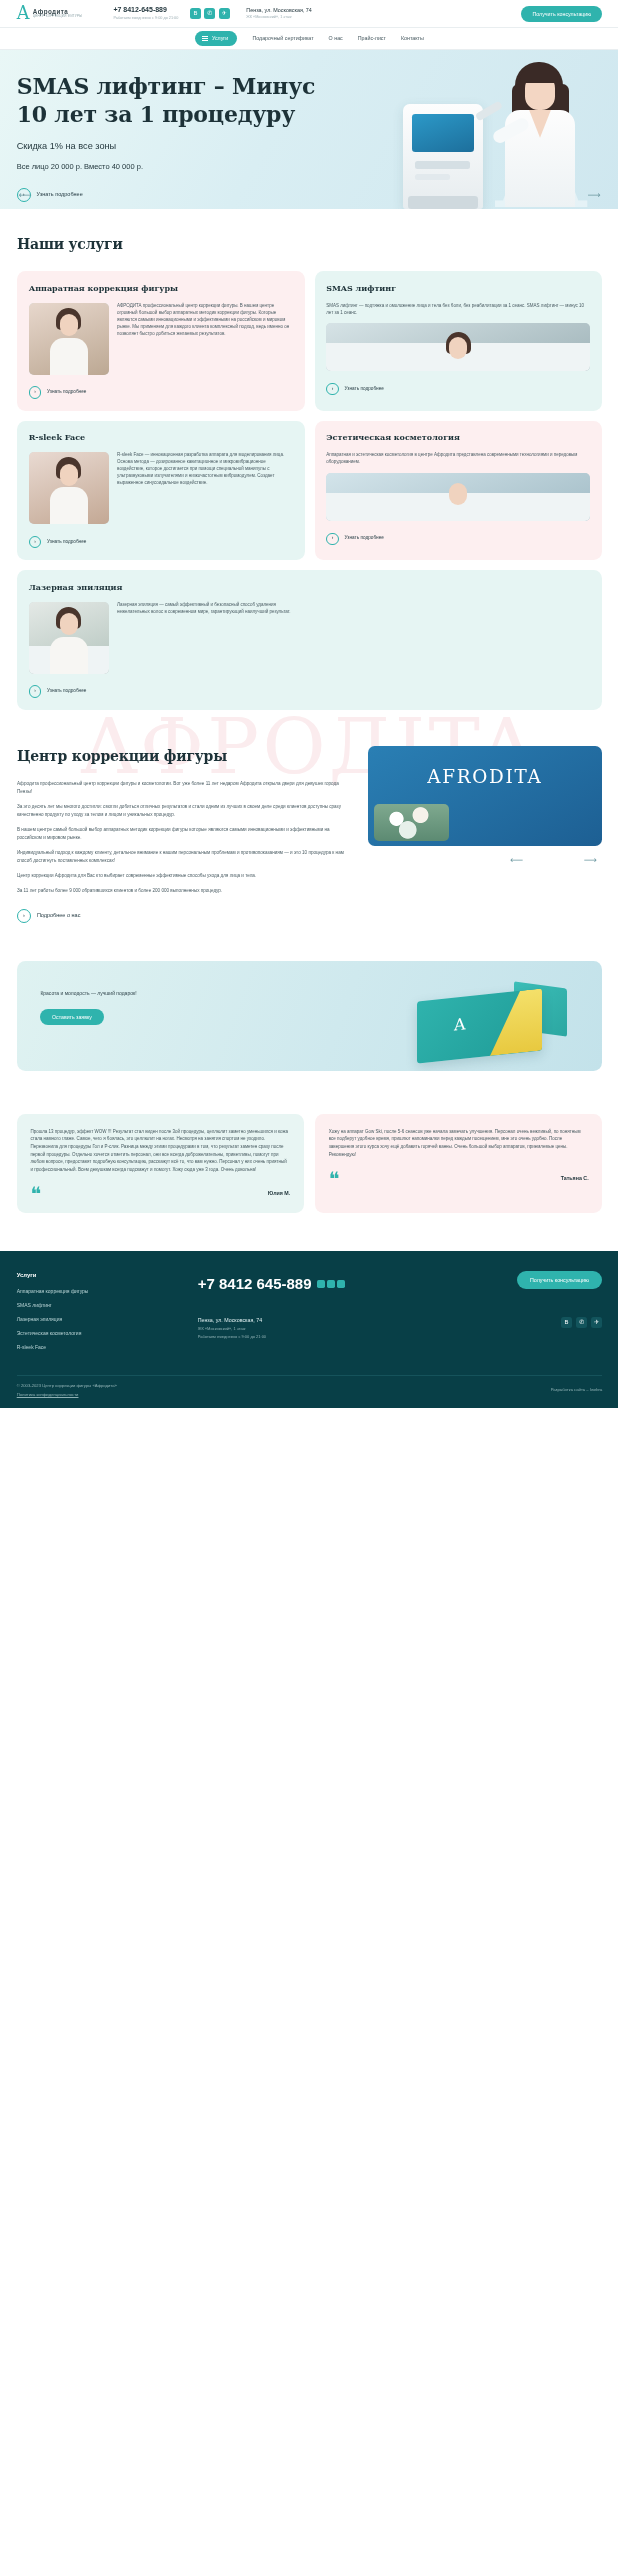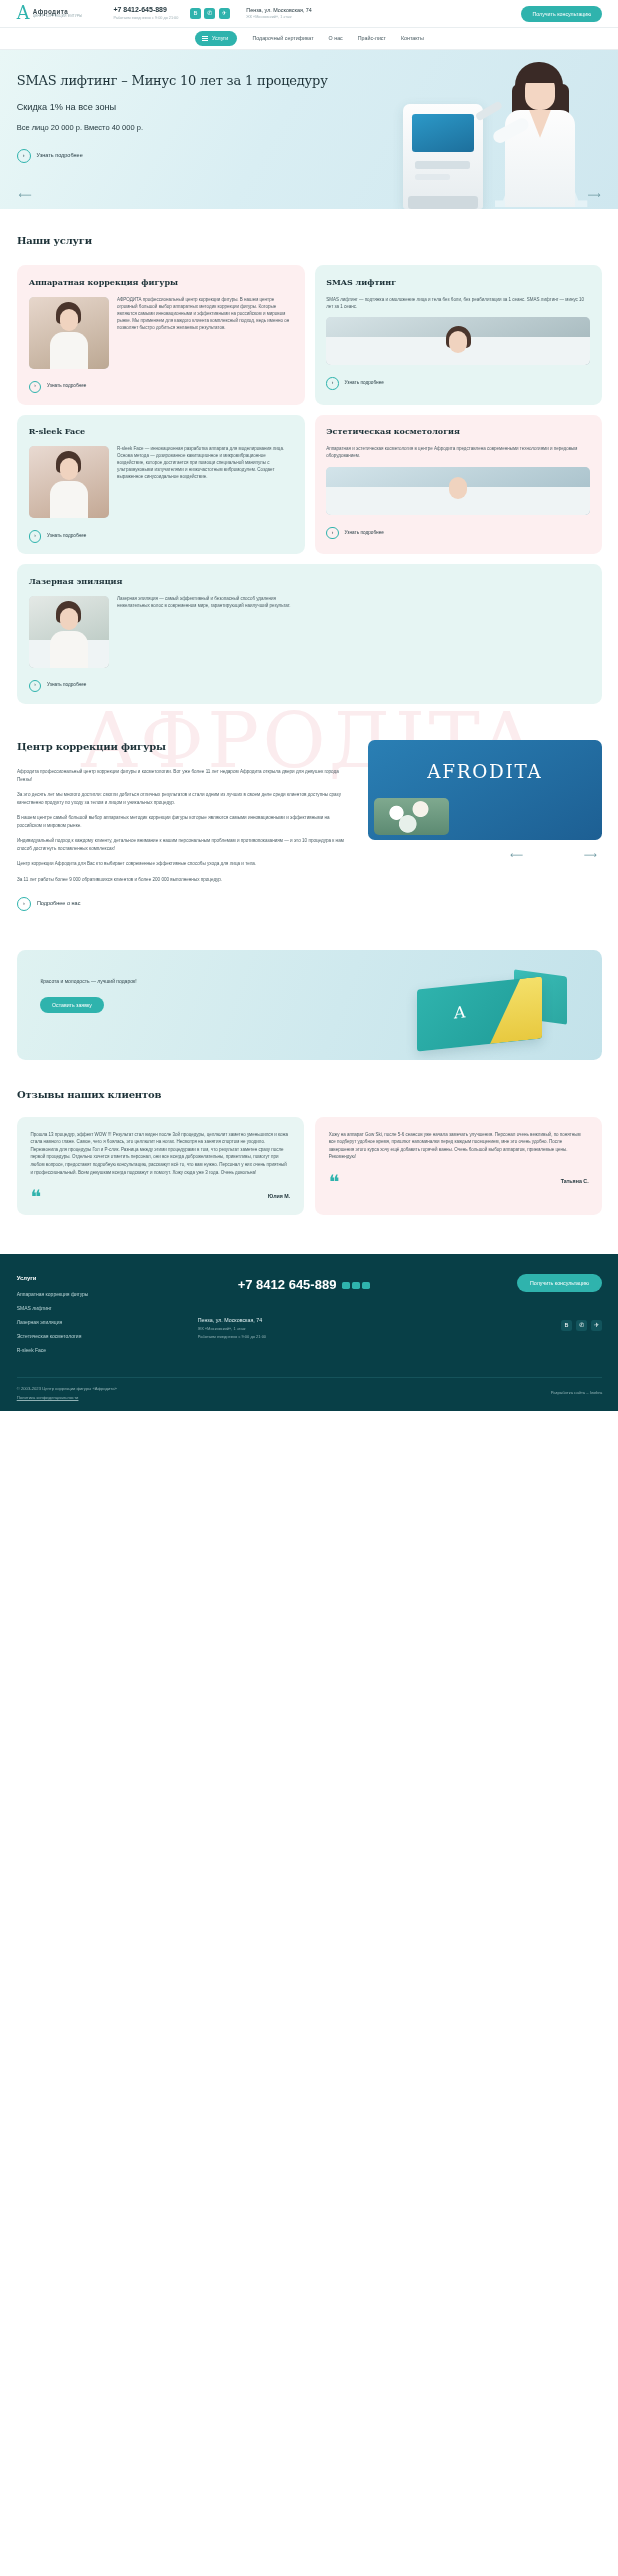--- a/index.html
+++ b/index.html
@@ -68,22 +68,22 @@
   .hero {
     position: relative; height: 159px; overflow: hidden;
     background: linear-gradient(120deg,#e9f7f6 0%, #d9eef3 45%, #cfe7ef 100%);
   }
   .hero-watermark {
     position: absolute; right: 33px; bottom: -16.7px; font-family: "DejaVu Serif", serif;
     font-size: 125px; color: rgba(255,255,255,.45); line-height: 1; pointer-events: none;
   }
   .hero-inner { position: relative; padding: 23.4px 0 0 16.7px; width: 351px; z-index: 2; }
   .hero h1 {
-    font-family: "DejaVu Serif", serif; font-size: 13px; line-height: 1.25;
-    color: #1d3238; font-weight: 400; letter-spacing: -0.2px;
+    font-family: "DejaVu Serif", serif; font-size: 22px; line-height: 1.25;
+    color: #1d3238; font-weight: 700; letter-spacing: -0.2px;
   }
   .hero .sub1 { margin-top: 11.7px; font-size: 9.2px; color: #24383e; }
   .hero .sub2 { margin-top: 8.4px; font-size: 7.5px; color: #24383e; }
   .circle-link { display: flex; align-items: center; gap: 5.9px; margin-top: 15px; }
   .circ {
     width: 14px; height: 14px; border-radius: 50%; border: 0.8px solid #2fb3ad;
     color: #2fb3ad; display: flex; align-items: center; justify-content: center; font-size: 5.9px;
     flex: 0 0 auto;
   }
   .circle-link span { font-size: 5.5px; color: #2b4048; }
@@ -152,21 +152,21 @@
     background: #dfe7ea; border-radius: 4.2px; transform: rotate(-30deg);
   }
   .hero-arrows {
     position: absolute; left: 0; right: 0; bottom: 6.7px; display: flex;
     justify-content: space-between; padding: 0 18.4px; z-index: 3;
   }
   .arrow { color: #6f9aa3; font-size: 9.2px; }
 
   
   h2.section-title {
-    font-family: "DejaVu Serif", serif; font-size: 10px; color: #1d3238;
+    font-family: "DejaVu Serif", serif; font-size: 14px; color: #1d3238;
     font-weight: 700; letter-spacing: -0.2px;
   }
 
   
   .services { padding: 25px 0 8.4px; }
   .svc-grid {
     display: grid; grid-template-columns: 1fr 1fr; gap: 10px; margin-top: 16.7px;
   }
   .card { border-radius: 8.4px; padding: 11.7px; min-height: 125px; position: relative; }
   .card.pink { background: #fdeff0; }
@@ -291,21 +291,21 @@
   .quote { font-family: "DejaVu Serif", serif; font-size: 20px; color: #2fb3ad; line-height: .7; }
   .rev-name { font-size: 5.3px; color: #24383e; font-weight: 700; }
 
   
   .footer { background: #083f47; color: #cfe3e4; margin-top: 22px; padding: 20px 16.7px 0; }
   .footer-top { display: flex; gap: 22px; }
   .f-col-left { width: 159px; }
   .f-title { font-size: 5.9px; color: #ffffff; font-weight: 700; margin-bottom: 8.4px; }
   .f-list li { list-style: none; font-size: 5px; color: #b9d4d6; margin-bottom: 6.7px; }
   .f-mid { flex: 1; padding-top: 1.7px; }
-  .f-phone { font-size: 13px; font-weight: 700; color: #fff; display: flex; align-items: center; gap: 5.9px; margin-left: 40px; }
+  .f-phone { font-size: 15px; font-weight: 700; color: #fff; display: flex; align-items: center; gap: 5.9px; }
   .f-phone .mini { display: flex; gap: 2.5px; }
   .f-phone .mini i {
     width: 7.5px; height: 7.5px; border-radius: 1.7px; background: #2fb3ad; display: inline-block;
   }
   .f-addr { margin-top: 22px; font-size: 5.3px; color: #e0eff0; }
   .f-hours { font-size: 4px; color: #8fb1b4; margin-top: 1.7px; }
   .f-right { width: 142px; text-align: right; }
   .f-right .btn { padding: 5.9px 13.4px; font-size: 5.3px; }
   .f-socials { display: flex; gap: 4.2px; justify-content: flex-end; margin-top: 28px; }
   .f-socials .sq { background: #12545c; }
@@ -531,21 +531,20 @@
     <p>Красота и молодость — лучший подарок!</p>
     <button class="btn">Оставить заявку</button>
     <div class="cert-card">
       <div class="back"></div>
       <div class="front"></div>
       <div class="mono">A</div>
     </div>
   </div>
 
   <div class="reviews container">
-    <h2 class="section-title">Отзывы наших клиентов</h2>
     <div class="rev-grid">
       <div class="rev-card">
         <p>Прошла 13 процедур, эффект WOW !!! Результат стал виден после 3ой процедуры, целлюлит заметно уменьшился и кожа стала намного глаже. Самое, чего я боялась, это целлюлит на ногах. Несмотря на занятия спортом не уходило. Перезвонила для процедуры Гол и Р-слик. Разница между этими процедурами в том, что результат заметен сразу после первой процедуры. Отдельно хочется отметить персонал, они все всегда доброжелательны, приветливы, помогут при любом вопросе, предоставят подробную консультацию, расскажут всё то, что вам нужно. Персонал у них очень приятный и профессиональный. Всем девушкам всегда подскажут и помогут. Хожу сюда уже 3 года. Очень довольна!</p>
         <div class="rev-foot">
           <span class="quote">❝</span>
           <span class="rev-name">Юлия М.</span>
         </div>
       </div>
       <div class="rev-card pinkish">
         <p>Хожу на аппарат Gow Ski, после 5-6 сеансов уже начала замечать улучшения. Персонал очень вежливый, по понятным все подберут удобное время, пришлют напоминалки перед каждым посещением, мне это очень удобно. После завершения этого курса хочу ещё добавить горячей ванны. Очень большой выбор аппаратов, приемлемые цены. Рекомендую!</p>

